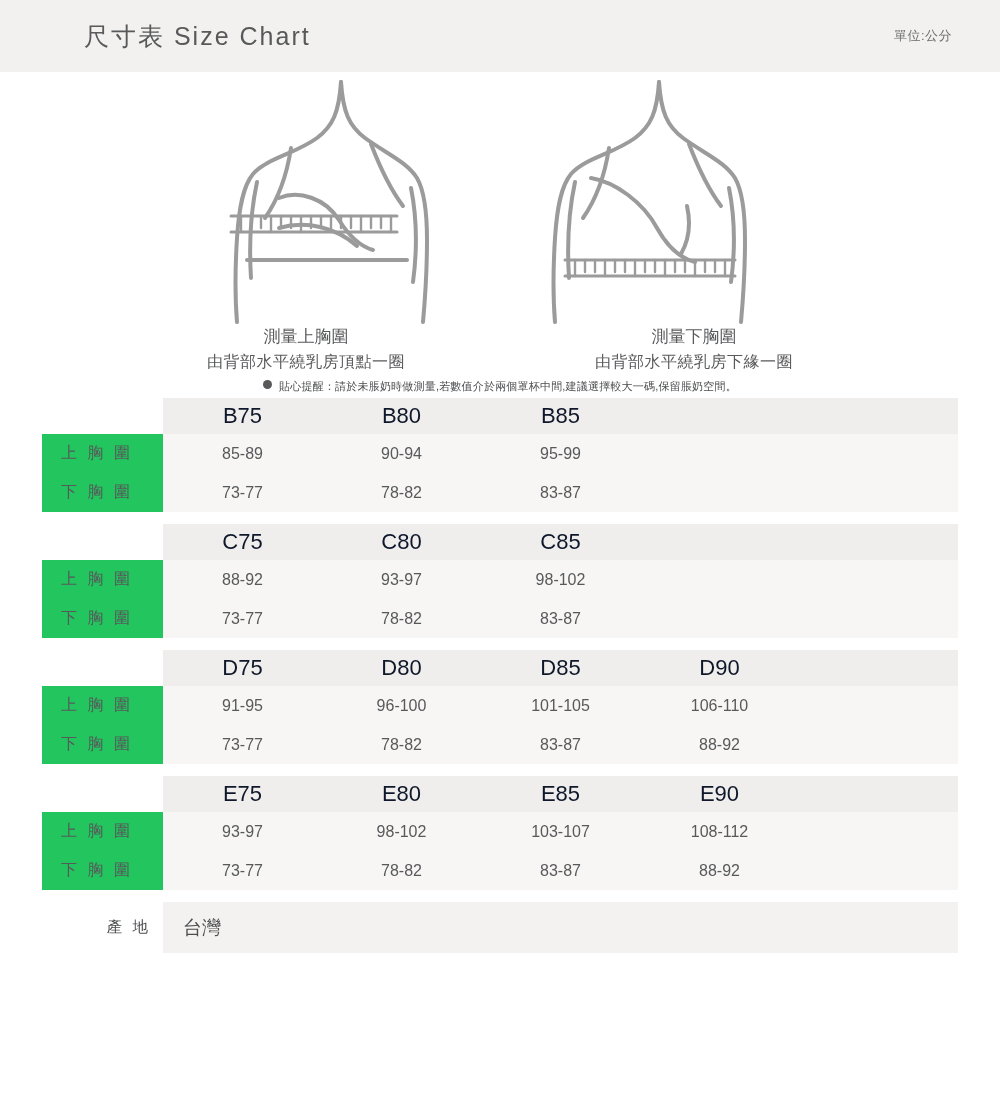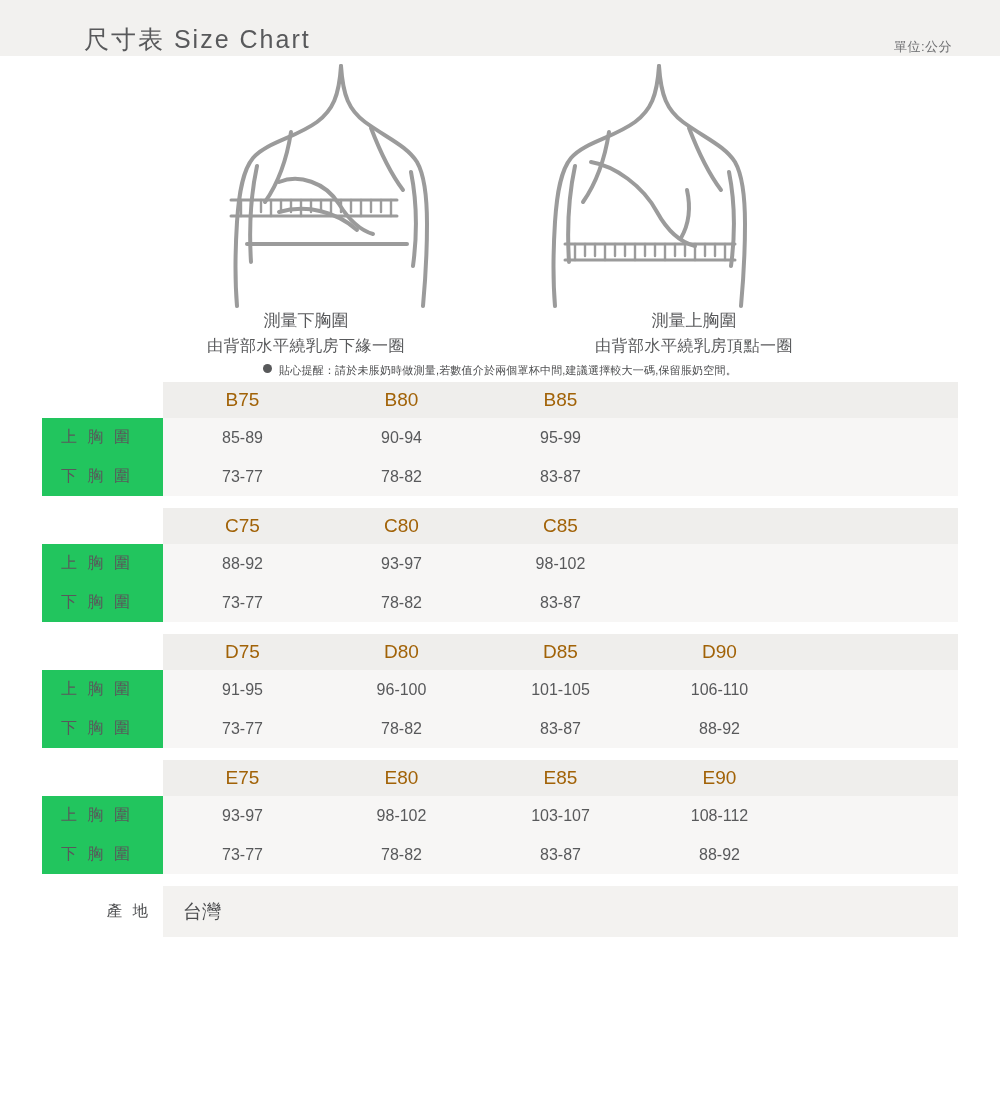--- a/index.html
+++ b/index.html
@@ -16,24 +16,24 @@
   }
   .page {
     position: relative;
     width: 1000px;
     height: 1099px;
     box-sizing: border-box;
   }
 
   
   .header {
-    height: 56px;
+    height: 72px;
     background: #f2f1ef;
     display: flex;
-    align-items: flex-end;
+    align-items: center;
     justify-content: space-between;
     padding: 0 48px 0 84px;
     box-sizing: border-box;
   }
   .header-title {
     font-size: 25px;
     letter-spacing: 2px;
     color: #58595b;
     font-weight: normal;
     white-space: nowrap;
@@ -119,22 +119,22 @@
     width: 108px;
     text-align: right;
     padding-right: 12px;
     background: #ffffff;
     font-size: 15.5px;
     letter-spacing: 3px;
     color: #4c4d4f;
   }
   tr.head-row td {
     background: #efeeec;
-    font-size: 19px;
-    color: #a16207;
+    font-size: 22px;
+    color: #0f172a;
     height: 34px;
   }
   tr.head-row td.rowlabel {
     background: #ffffff;
   }
   tr.data-row td {
     background: #f7f6f5;
   }
   tr.data-row td.rowlabel {
     background: #22c55e;
@@ -264,26 +264,26 @@
                 <path d="M176 182 L176 194"></path>
             <path d="M186 182 L186 198"></path>
           </g>
         </g>
       </svg>
       </span>
     </div>
 
     <div class="captions">
       <div class="caption-block">
+        <div class="caption-title">測量上胸圍</div>
+        <div class="caption-sub">由背部水平繞乳房頂點一圈</div>
+      </div>
+      <div class="caption-block">
         <div class="caption-title">測量下胸圍</div>
         <div class="caption-sub">由背部水平繞乳房下緣一圈</div>
-      </div>
-      <div class="caption-block">
-        <div class="caption-title">測量上胸圍</div>
-        <div class="caption-sub">由背部水平繞乳房頂點一圈</div>
       </div>
     </div>
 
     <div class="tip">
       <span class="tip-dot"></span><span>貼心提醒：請於未脹奶時做測量,若數值介於兩個罩杯中間,建議選擇較大一碼,保留脹奶空間。</span>
     </div>
   </div>
 
   <div class="tables">
 

